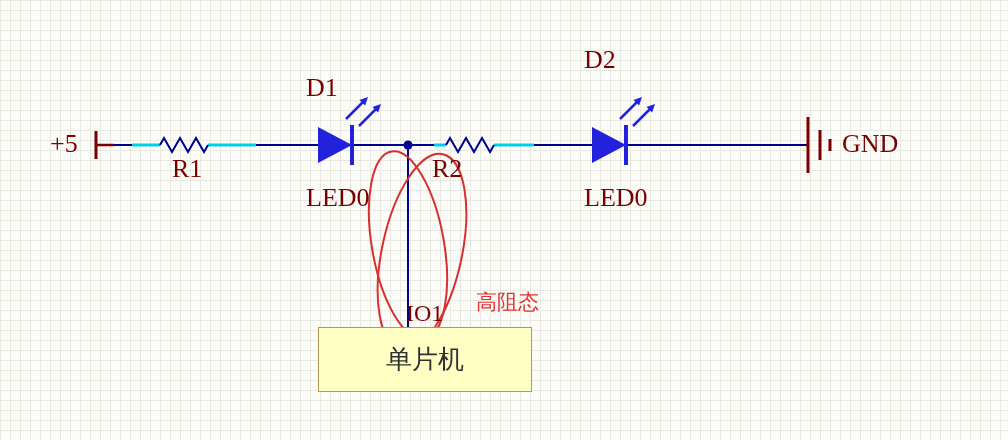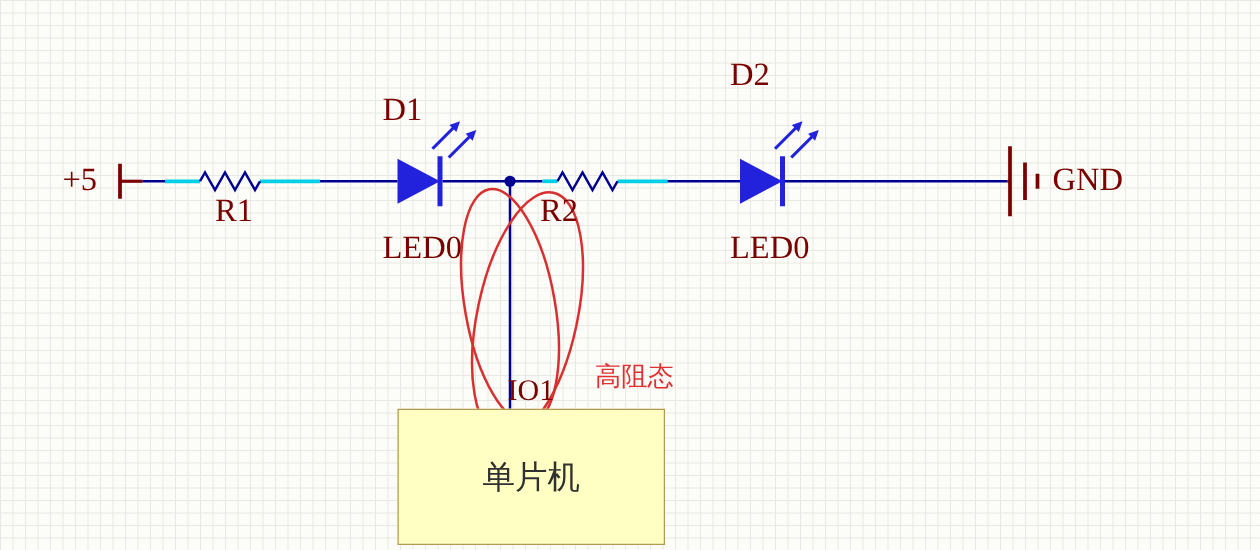--- a/index.html
+++ b/index.html
@@ -28,21 +28,21 @@
     position:absolute;
     color:#e03030;
     font-size:21px;
     font-weight:normal;
     line-height:1;
     font-family:"Liberation Sans",sans-serif;
   }
   .mcu-box{
     position:absolute;
     left:318px;top:327px;
-    width:214px;height:109px;
+    width:214px;height:65px;
     background:#ffffc4;
     border:1px solid #b49a50;
     display:flex;align-items:center;justify-content:center;
     box-sizing:border-box;
   }
   .mcu-box span{
     font-size:26px;color:#303030;
     font-family:"Liberation Serif",serif;
   }
 </style>

